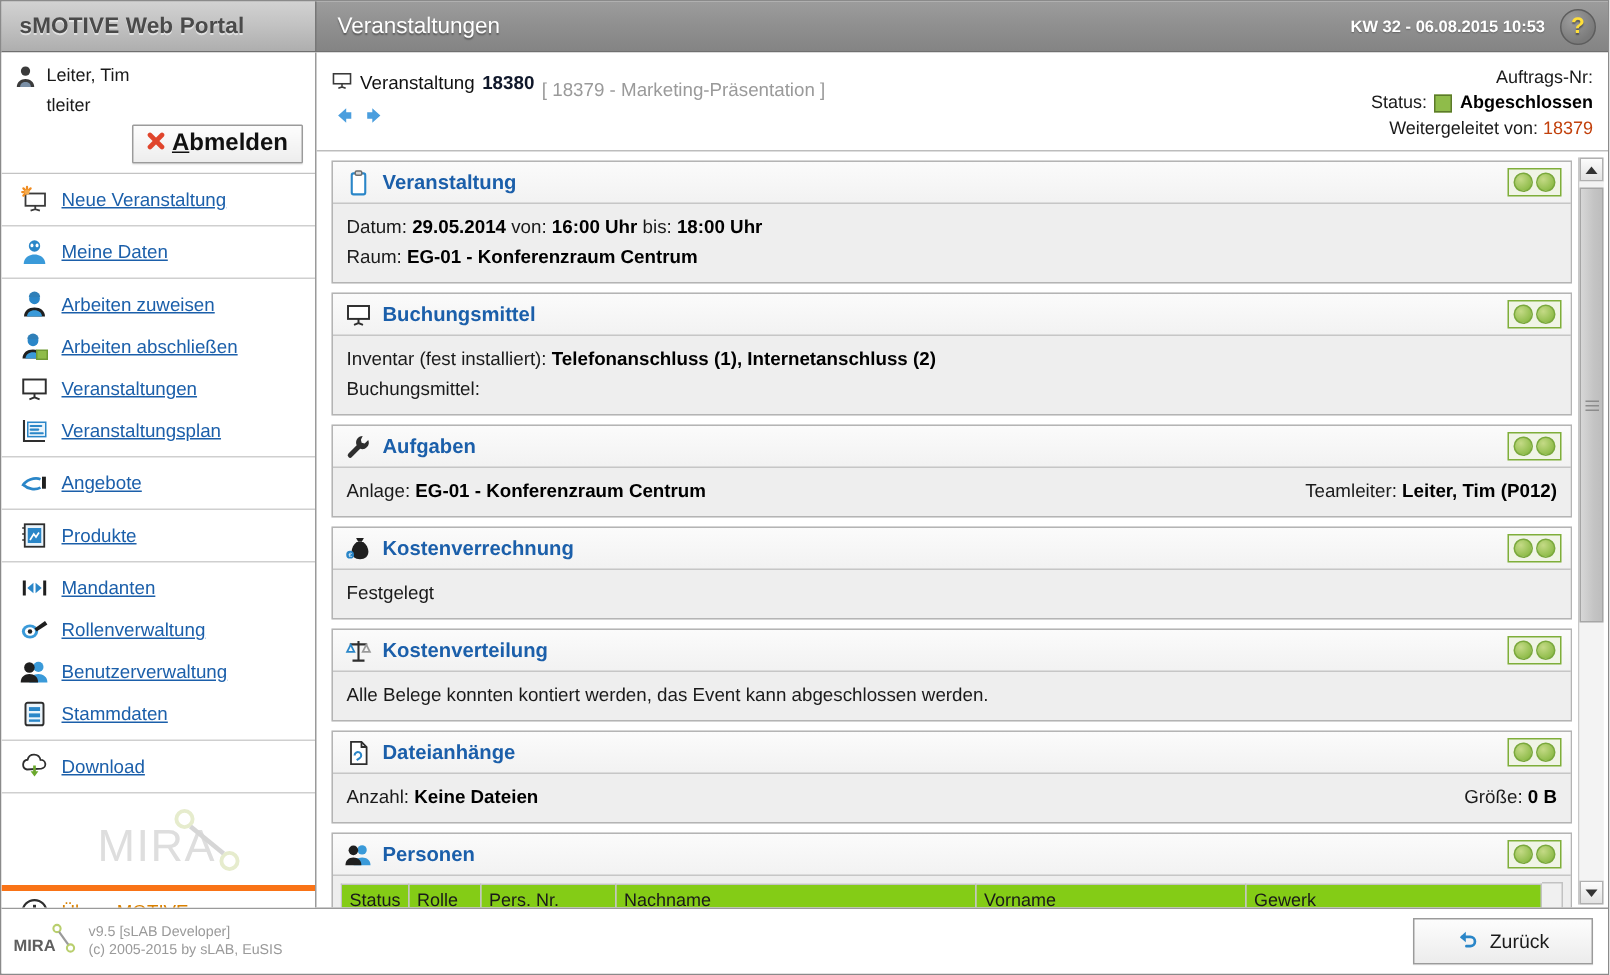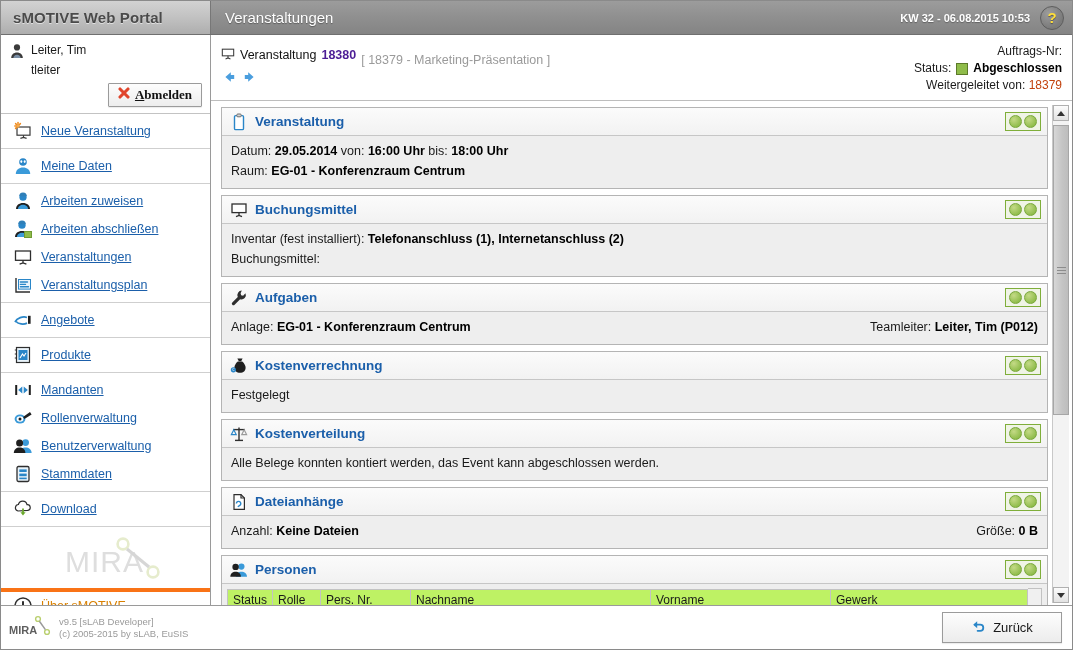--- a/index.html
+++ b/index.html
@@ -78,24 +78,23 @@
   }
   .user-block { padding: 8px 8px 6px 8px; }
   .user-row { display: flex; align-items: flex-start; gap: 6px; }
   .user-name { font-size: 12px; color: #1a1a1a; line-height: 15px; }
   .user-login { font-size: 12px; color: #1a1a1a; margin-left: 22px; line-height: 16px; }
   .logout-row { display: flex; justify-content: flex-end; margin-top: 5px; }
   .logout-btn {
     display: inline-flex; align-items: center; gap: 5px;
     border: 1px solid #9b9b9b;
     background: linear-gradient(to bottom, #fdfdfd, #ededed);
-    padding: 3px 9px; font-size: 13px; cursor: pointer;
+    padding: 3px 9px; font-size: 16px; cursor: pointer;
     box-shadow: 0 1px 1px rgba(0,0,0,.08);
     border-radius: 1px;
-    font-family: Liberation Serif, serif;
   }
   .logout-btn .lbl { font-weight: bold; color: #111; }
   .logout-btn .lbl u { text-decoration: underline; }
 
   .nav { flex: 1 1 auto; overflow: hidden; }
   .nav-group { border-top: 1px solid #cfcfcf; padding: 3px 0; }
   .nav-group:first-child { border-top: 1px solid #c3c3c3; }
   .nav-item {
     display: flex; align-items: center; gap: 8px;
     padding: 4px 8px 4px 12px;
@@ -114,21 +113,21 @@
   
   .main { flex: 1 1 auto; min-width: 0; display: flex; flex-direction: column; background: #fff; }
 
   .crumbbar {
     flex: 0 0 66px; display: flex; justify-content: space-between;
     padding: 8px 10px 0 10px; border-bottom: 1px solid #bdbdbd;
   }
   .crumb-left { display: flex; flex-direction: column; gap: 3px; }
   .crumb-line { display: flex; align-items: center; gap: 5px; font-size: 12.5px; }
   .crumb-title { color: #111; }
-  .crumb-num { font-weight: bold; color: #4c1d95; }
+  .crumb-num { font-weight: bold; color: #0f172a; }
   .crumb-ref { color: #9a9a9a; margin-top: 10px; }
   .arrows { display: flex; gap: 7px; padding-left: 1px; }
   .arrow { cursor: pointer; width: 14px; height: 14px; display: block; }
 
   .crumb-right { text-align: right; font-size: 12px; line-height: 17px; white-space: nowrap; }
   .cr-label { color: #1a1a1a; }
   .status-line { display: flex; align-items: center; justify-content: flex-end; gap: 5px; }
   .status-swatch { width: 12px; height: 12px; border: 1px solid #5c7a2a; display: inline-block; }
   .status-text { font-weight: bold; color: #000; }
   .fwd-link { color: #c2410c; cursor: pointer; }
@@ -161,21 +160,21 @@
 
   .panel-body { padding: 5px 9px 7px 9px; background: #eeeeee; }
   .row { display: flex; justify-content: space-between; align-items: flex-end; line-height: 20px; }
   .ln { font-size: 12.5px; color: #1a1a1a; line-height: 20px; }
   .ln b { font-weight: bold; color: #000; }
 
   
   .ptable { width: 100%; border-collapse: collapse; background: #ffffff; margin-top: 1px; }
   .ptable th {
     text-align: left; font-weight: normal; font-size: 12px; color: #1a1a1a;
-    background: #bef264; border: 1px solid #c3c3c3; padding: 2px 5px; height: 20px;
+    background: #84cc16; border: 1px solid #c3c3c3; padding: 2px 5px; height: 20px;
   }
   .ptable .c-status { width: 44px; }
   .ptable .c-rolle { width: 48px; }
   .ptable .c-pnr { width: 90px; }
   .ptable .c-nach { width: 240px; }
   .ptable .c-vor { width: 180px; }
 
   .table-scrollbox { display: flex; }
   .table-scrollbox .tbl-wrap { flex: 1 1 auto; min-width: 0; overflow: hidden; }
   .mini-sb {

